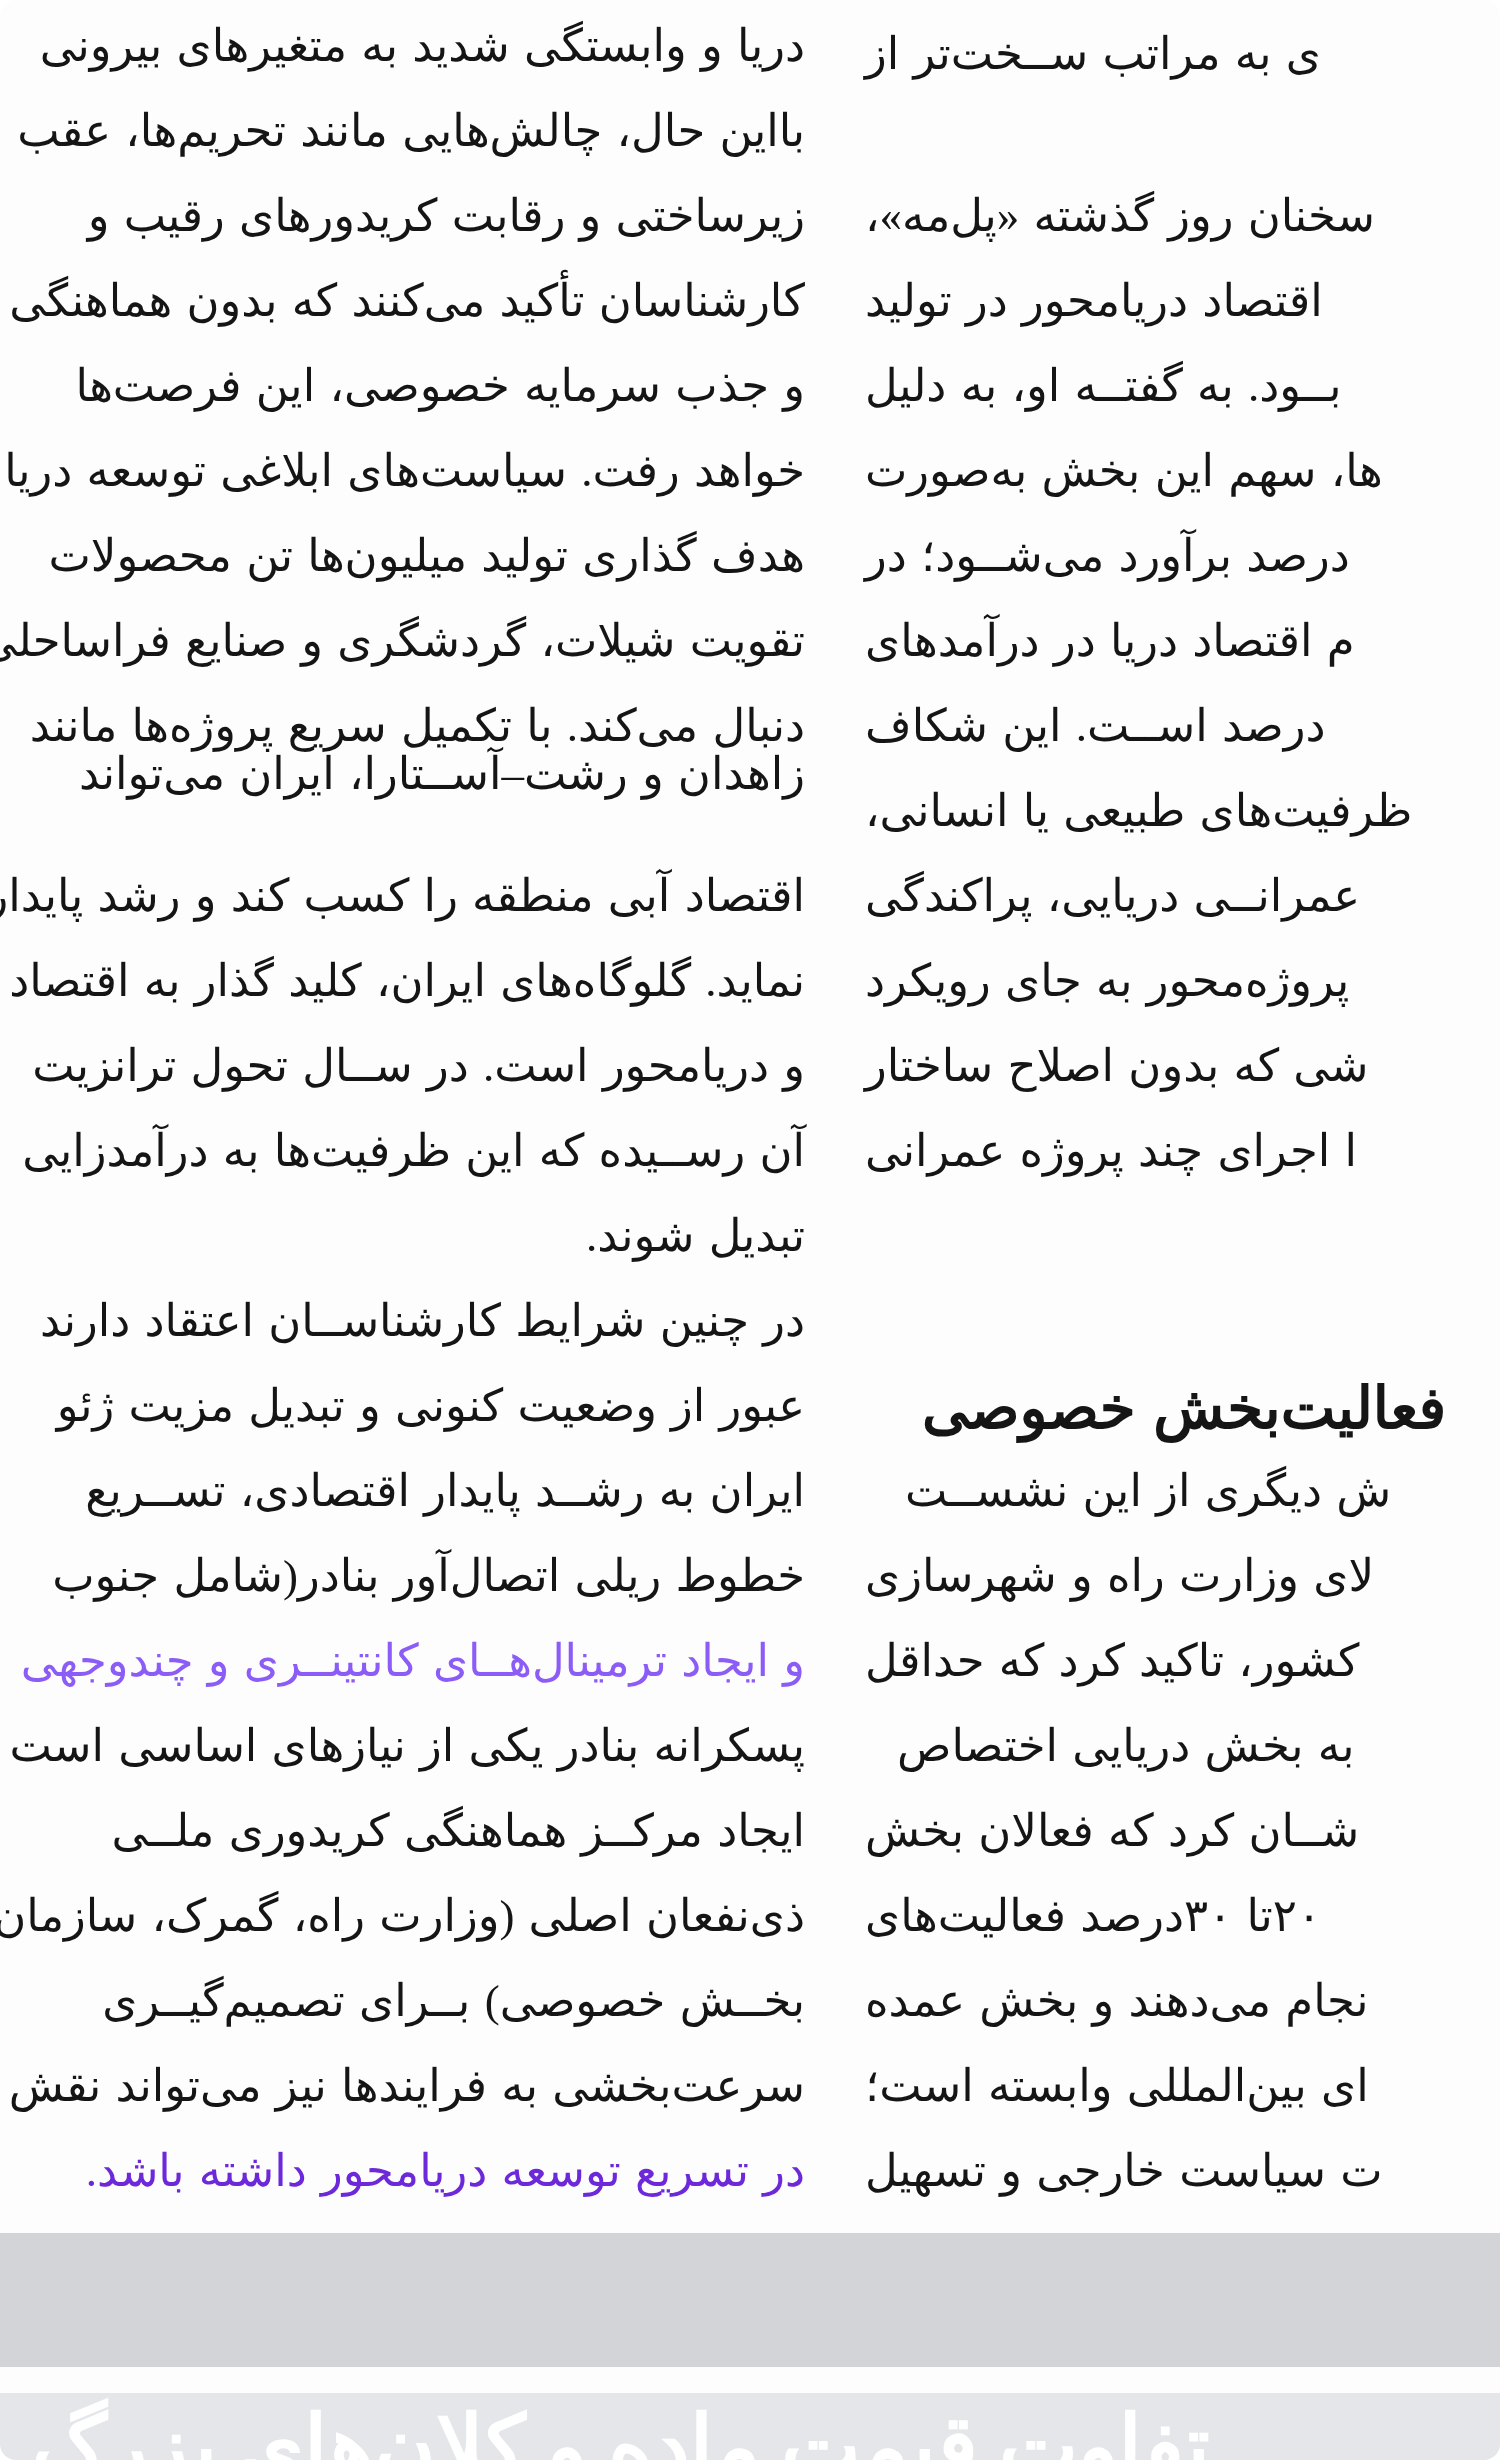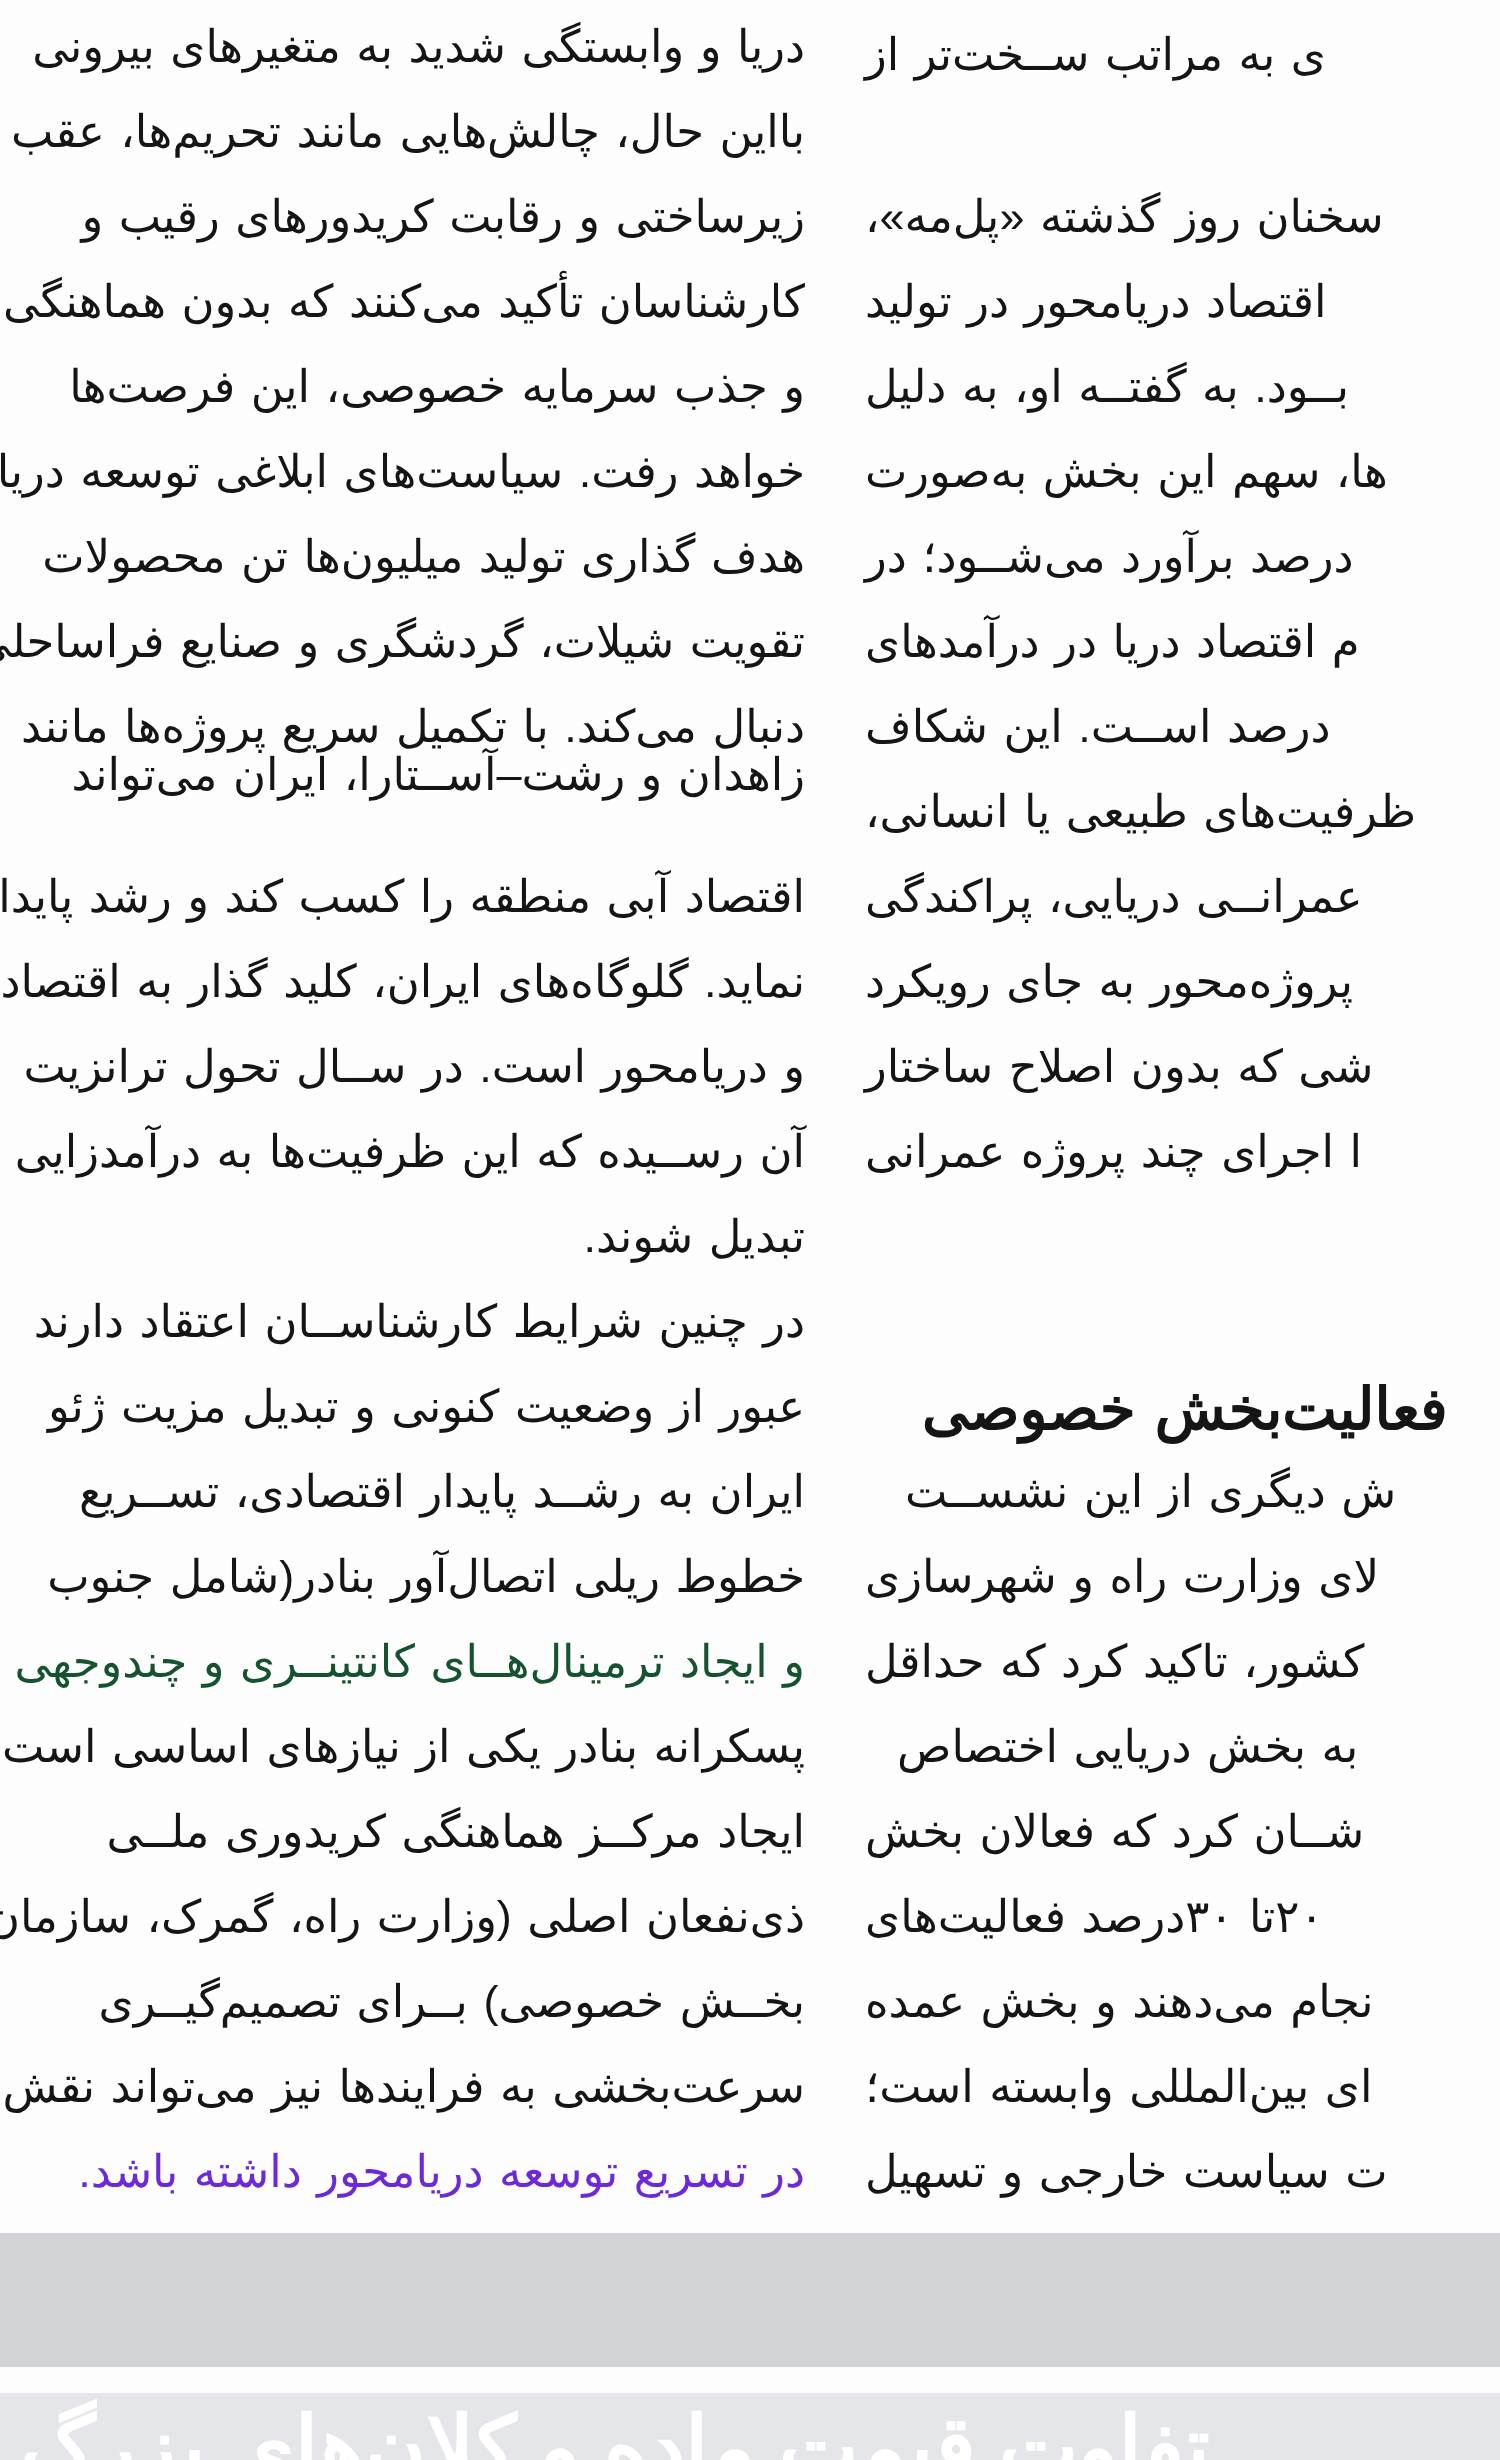--- a/index.html
+++ b/index.html
@@ -1,21 +1,22 @@
 <!DOCTYPE html>
 <html lang="fa" dir="rtl"><head>
 <meta charset="utf-8">
 <style>
   html,body{margin:0;padding:0;}
   .page{
     position:relative;
     width:1500px;height:2460px;
     overflow:hidden;
     background:#fdfdfd;
-    font-family:Liberation Sans, sans-serif;
+    font-family:Liberation Serif, serif;
+    border-radius:16px;
   }
   .line{
     position:absolute;
     white-space:nowrap;
     direction:rtl;
     unicode-bidi:plaintext;
     font-size:45px;
     line-height:85px;
     height:85px;
     color:#151515;
@@ -68,21 +69,21 @@
       <div class="line left-col" style="top: 732px; color: rgb(21, 21, 21);">زاهدان و رشت–آســتارا، ایران می‌تواند</div>
       <div class="line left-col" style="top: 854px; color: rgb(21, 21, 21);">اقتصاد آبی منطقه را کسب کند و رشد پایدار</div>
       <div class="line left-col" style="top: 939px; color: rgb(21, 21, 21);">نماید. گلوگاه‌های ایران، کلید گذار به اقتصاد</div>
       <div class="line left-col" style="top: 1024px; color: rgb(21, 21, 21);">و دریامحور است. در ســال تحول ترانزیت</div>
       <div class="line left-col" style="top: 1109px; color: rgb(21, 21, 21);">آن رســیده که این ظرفیت‌ها به درآمدزایی</div>
       <div class="line left-col" style="top: 1194px; color: rgb(21, 21, 21);">تبدیل شوند.</div>
       <div class="line left-col" style="top: 1279px; color: rgb(21, 21, 21);">در چنین شرایط کارشناســان اعتقاد دارند</div>
       <div class="line left-col" style="top: 1364px; color: rgb(21, 21, 21);">عبور از وضعیت کنونی و تبدیل مزیت ژئو</div>
       <div class="line left-col" style="top: 1449px; color: rgb(21, 21, 21);">ایران به رشــد پایدار اقتصادی، تســریع</div>
       <div class="line left-col" style="top: 1534px; color: rgb(21, 21, 21);">خطوط ریلی اتصال‌آور بنادر(شامل جنوب</div>
-      <div class="line left-col" style="top: 1619px; color: #14532d;">و ایجاد ترمینال‌هــای کانتینــری و چندوجهی</div>
+      <div class="line left-col" style="top: 1619px; color: #8b5cf6;">و ایجاد ترمینال‌هــای کانتینــری و چندوجهی</div>
       <div class="line left-col" style="top: 1704px; color: rgb(21, 21, 21);">پسکرانه بنادر یکی از نیازهای اساسی است</div>
       <div class="line left-col" style="top: 1789px; color: rgb(21, 21, 21);">ایجاد مرکــز هماهنگی کریدوری ملــی</div>
       <div class="line left-col" style="top: 1874px; color: rgb(21, 21, 21);">ذی‌نفعان اصلی (وزارت راه، گمرک، سازمان</div>
       <div class="line left-col" style="top: 1959px; color: rgb(21, 21, 21);">بخــش خصوصی) بــرای تصمیم‌گیــری</div>
       <div class="line left-col" style="top: 2044px; color: rgb(21, 21, 21);">سرعت‌بخشی به فرایندها نیز می‌تواند نقش</div>
       <div class="line left-col" style="top: 2129px; color: #6d28d9;">در تسریع توسعه دریامحور داشته باشد.</div>
     </div>
 
   <div id="col-right">
       <div class="line right-col" style="top: 12px; color: rgb(21, 21, 21); text-align: center;">ی به مراتب ســخت‌تر از</div>

